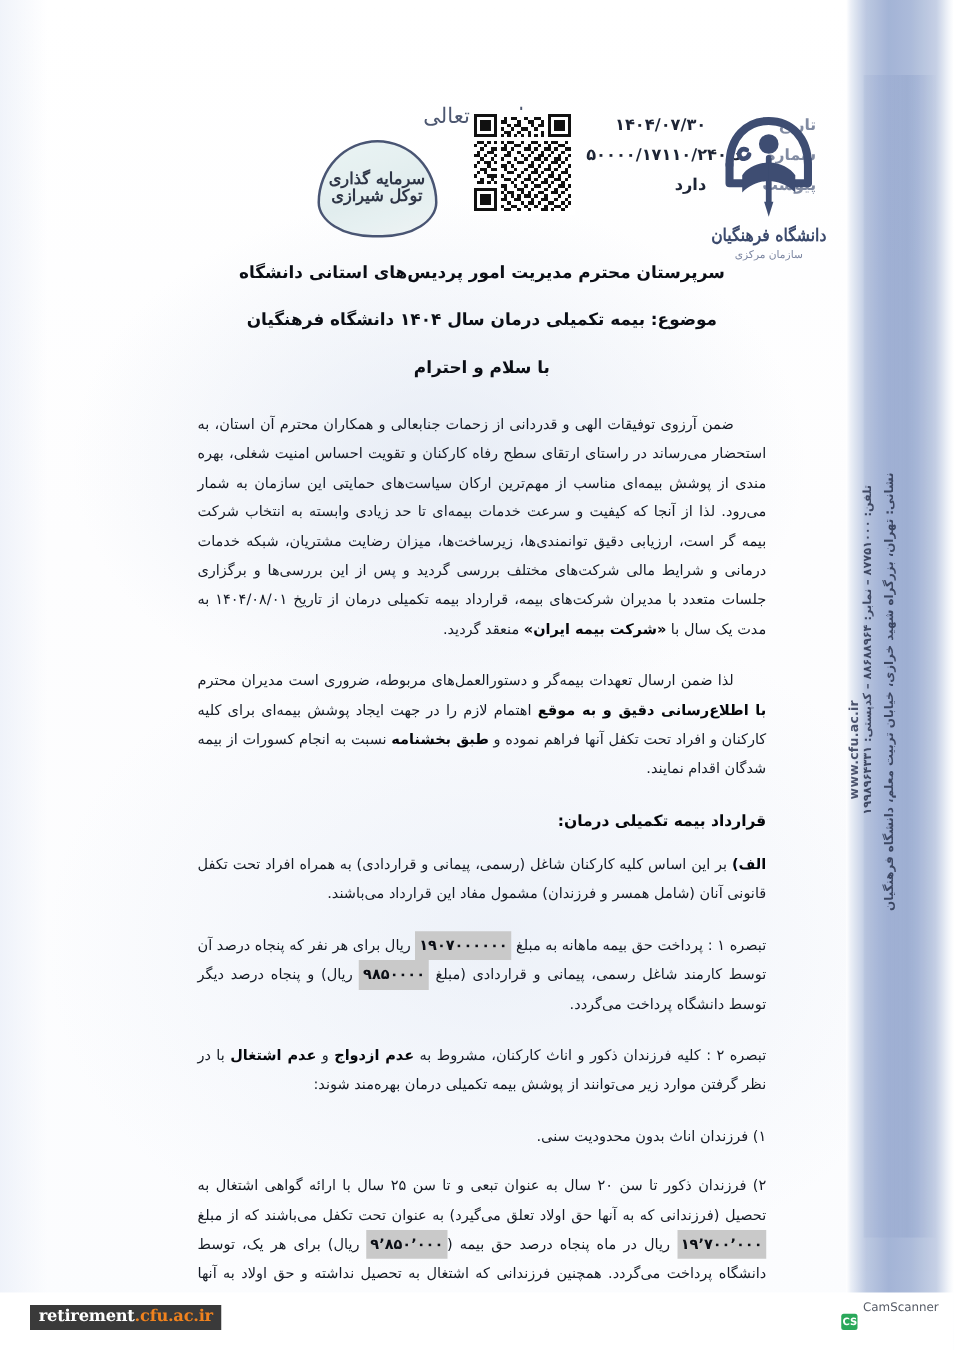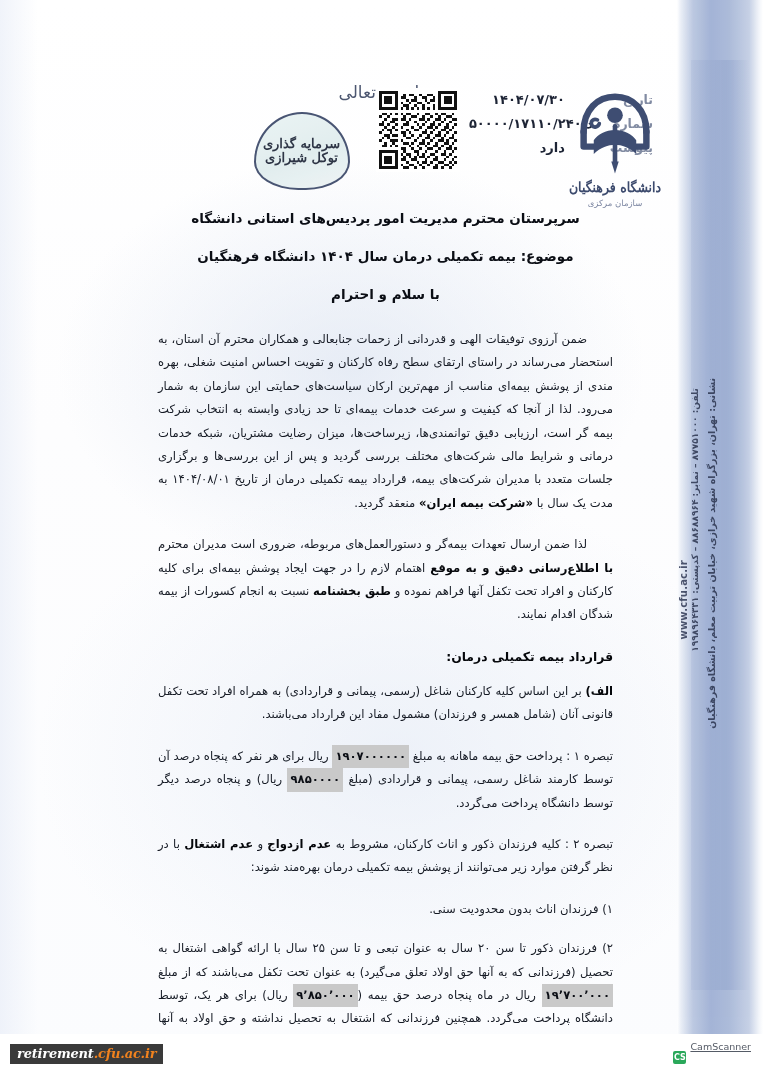--- a/index.html
+++ b/index.html
@@ -215,26 +215,25 @@
   }
 
   .list-item { margin-bottom: 16px; }
 
   
   #footer-band {
     position: absolute; left: 0; right: 0; bottom: 0;
     height: 46px; background: #ffffff;
   }
   #watermark {
-    position: absolute; bottom: 16px; left: 10px;
+    position: absolute; bottom: 16px; left: 24px;
     background: #3a3a3a;
     padding: 2px 7px 3px 7px;
     font-family: "DejaVu Serif", "Liberation Serif", serif;
     font-size: 13px; font-weight: 700;
-    font-style: italic;
     direction: ltr;
     letter-spacing: -.2px;
     text-align: center;
   }
   #wm-a { color: #ffffff; }
   #wm-b { color: #f0821e; }
   #camscanner {
     position: absolute; bottom: 16px; right: 12px;
     display: flex; align-items: center; gap: 4px;
     direction: ltr;
@@ -243,21 +242,20 @@
     width: 13px; height: 13px; border-radius: 2px;
     background: #2aa85a; color: #fff;
     font-size: 8px; font-weight: 700;
     display: flex; align-items: center; justify-content: center;
     font-family: "DejaVu Sans", sans-serif;
     margin-top: 22px;
   }
   #cs-label {
     font-size: 9.5px; color: #555b66;
     font-family: "DejaVu Sans", "Liberation Sans", sans-serif;
-    text-decoration: underline;
   }
 </style>
 </head>
 <body>
 
 <div id="page">
 
   <div id="side-band">
     <div id="side-band-inner"></div>
   </div>

